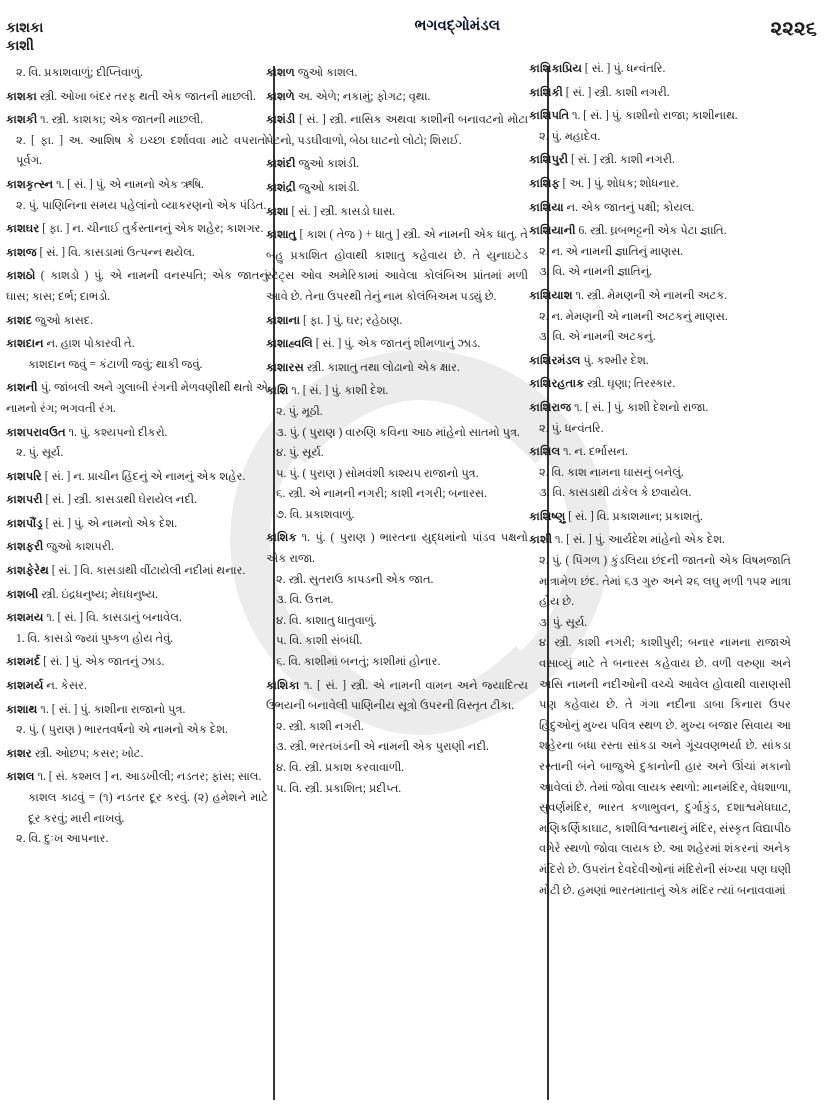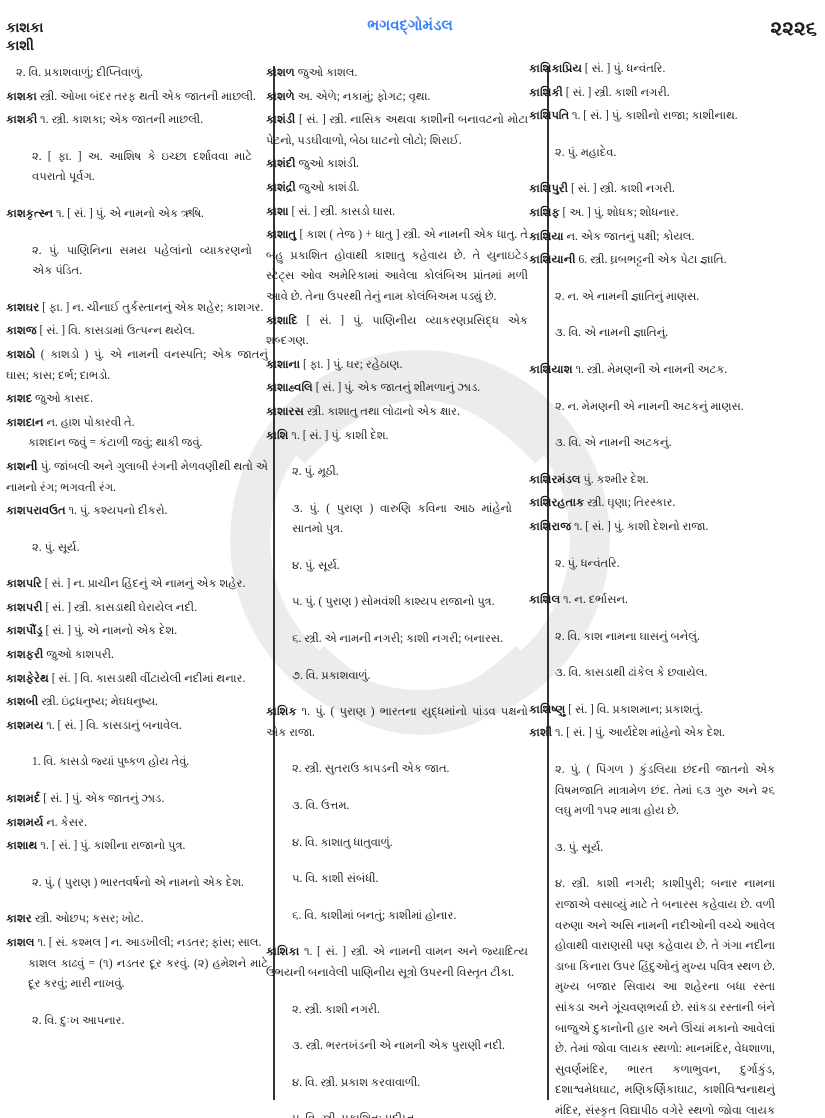--- a/index.html
+++ b/index.html
@@ -14,42 +14,42 @@
     pointer-events: none; opacity: 0.07;
   }
   .header {
     position: absolute; left: 0; top: 0; width: 825px; height: 48px;
   }
   .guide {
     position: absolute; left: 6px; top: 18px;
     font-size: 14px; font-weight: bold; line-height: 18px; color: #1a1a1a;
   }
   .title {
-    position: absolute; left: 330px; top: 16px; width: 160px; text-align: center;
-    font-size: 15px; font-weight: bold; color: #3b82f6;
+    position: absolute; left: 340px; top: 16px; width: 160px; text-align: right;
+    font-size: 15px; font-weight: bold; color: #0f172a;
   }
   .pageno {
     position: absolute; right: 8px; top: 16px;
     font-size: 20px; font-weight: bold; color: #1a1a1a;
   }
   .col {
     position: absolute; top: 62px; bottom: 12px;
     font-size: 11.5px; line-height: 20.6px; color: #1b1b1b; font-family: Liberation Serif, serif;
   }
   .col-left { left: 6px; width: 262px; top: 62px; }
   .col-mid { left: 266px; width: 262px; top: 62px; }
   .col-right { left: 529px; width: 262px; top: 58px; }
   .divider {
     position: absolute; width: 1.5px; background: #333;
   }
   .d1 { left: 273px; top: 66px; height: 1034px; }
   .d2 { left: 547px; top: 66px; height: 1034px; }
   .entry { margin: 0 0 3px 0; text-align: justify; }
   .hw { font-weight: bold; }
-  .sense { display: block; padding-left: 10px; margin: 16px; }
+  .sense { display: block; padding-left: 10px; margin: 0; }
   .idiom { display: block; padding-left: 22px; }
 </style>
 </head>
 <body>
 
 <svg class="watermark" viewBox="0 0 380 420">
   <circle cx="190" cy="210" r="170" fill="none" stroke="#000" stroke-width="40"></circle>
   <path d="M60 120 Q190 -20 320 120" fill="none" stroke="#000" stroke-width="40"></path>
   <path d="M80 330 Q190 440 300 330" fill="none" stroke="#000" stroke-width="40"></path>
 </svg>
@@ -92,21 +92,20 @@
     <div class="entry"><span class="hw">કાશલ</span><span> ૧. [ સં. કશ્મલ ] ન. આડખીલી; નડતર; ફાંસ; સાલ.</span><span class="idiom">કાશલ કાઢવું = (૧) નડતર દૂર કરવું. (૨) હમેશને માટે દૂર કરવું; મારી નાખવું.</span><span class="sense">૨. વિ. દુઃખ આપનાર.</span></div>
   </div>
 <div class="col col-mid">
     <div class="entry"><span class="hw">કાશળ</span><span> જુઓ કાશલ.</span></div>
     <div class="entry"><span class="hw">કાશળે</span><span> અ. એળે; નકામું; ફોગટ; વૃથા.</span></div>
     <div class="entry"><span class="hw">કાશંડી</span><span> [ સં. ] સ્ત્રી. નાસિક અથવા કાશીની બનાવટનો મોટા પેટનો, પડઘીવાળો, બેઠા ઘાટનો લોટો; શિરાઈ.</span></div>
     <div class="entry"><span class="hw">કાશંદી</span><span> જુઓ કાશંડી.</span></div>
     <div class="entry"><span class="hw">કાશંદ્રી</span><span> જુઓ કાશંડી.</span></div>
     <div class="entry"><span class="hw">કાશા</span><span> [ સં. ] સ્ત્રી. કાસડો ઘાસ.</span></div>
     <div class="entry"><span class="hw">કાશાતુ</span><span> [ કાશ ( તેજ ) + ધાતુ ] સ્ત્રી. એ નામની એક ધાતુ. તે બહુ પ્રકાશિત હોવાથી કાશાતુ કહેવાય છે. તે યુનાઇટેડ સ્ટેટ્સ ઓવ અમેરિકામાં આવેલા કોલંબિઅ પ્રાંતમાં મળી આવે છે. તેના ઉપરથી તેનું નામ કોલંબિઅમ પડ્યું છે.</span></div>
-    <div class="entry"><span class="hw">કાશાદિ</span><span> [ સં. ] પું. પાણિનીય વ્યાકરણપ્રસિદ્ધ એક શબ્દગણ.</span></div>
     <div class="entry"><span class="hw">કાશાના</span><span> [ ફા. ] પું. ઘર; રહેઠાણ.</span></div>
     <div class="entry"><span class="hw">કાશાહ્વલિ</span><span> [ સં. ] પું. એક જાતનું શીમળાનું ઝાડ.</span></div>
     <div class="entry"><span class="hw">કાશારસ</span><span> સ્ત્રી. કાશાતુ તથા લોઢાનો એક ક્ષાર.</span></div>
     <div class="entry"><span class="hw">કાશિ</span><span> ૧. [ સં. ] પું. કાશી દેશ.</span><span class="sense">૨. પું. મૂઠી.</span><span class="sense">૩. પું. ( પુરાણ ) વારુણિ કવિના આઠ માંહેનો સાતમો પુત્ર.</span><span class="sense">૪. પું. સૂર્ય.</span><span class="sense">૫. પું. ( પુરાણ ) સોમવંશી કાશ્યપ રાજાનો પુત્ર.</span><span class="sense">૬. સ્ત્રી. એ નામની નગરી; કાશી નગરી; બનારસ.</span><span class="sense">૭. વિ. પ્રકાશવાળું.</span></div>
     <div class="entry"><span class="hw">કાશિક</span><span> ૧. પું. ( પુરાણ ) ભારતના યુદ્ધમાંનો પાંડવ પક્ષનો એક રાજા.</span><span class="sense">૨. સ્ત્રી. સુતરાઉ કાપડની એક જાત.</span><span class="sense">૩. વિ. ઉત્તમ.</span><span class="sense">૪. વિ. કાશાતુ ધાતુવાળું.</span><span class="sense">૫. વિ. કાશી સંબંધી.</span><span class="sense">૬. વિ. કાશીમાં બનતું; કાશીમાં હોનાર.</span></div>
     <div class="entry"><span class="hw">કાશિકા</span><span> ૧. [ સં. ] સ્ત્રી. એ નામની વામન અને જ્યાદિત્ય ઉભયની બનાવેલી પાણિનીય સૂત્રો ઉપરની વિસ્તૃત ટીકા.</span><span class="sense">૨. સ્ત્રી. કાશી નગરી.</span><span class="sense">૩. સ્ત્રી. ભરતખંડની એ નામની એક પુરાણી નદી.</span><span class="sense">૪. વિ. સ્ત્રી. પ્રકાશ કરવાવાળી.</span><span class="sense">૫. વિ. સ્ત્રી. પ્રકાશિત; પ્રદીપ્ત.</span></div>
   </div>
 <div class="col col-right">
     <div class="entry"><span class="hw">કાશિકાપ્રિય</span><span> [ સં. ] પું. ધન્વંતરિ.</span></div>
     <div class="entry"><span class="hw">કાશિકી</span><span> [ સં. ] સ્ત્રી. કાશી નગરી.</span></div>

